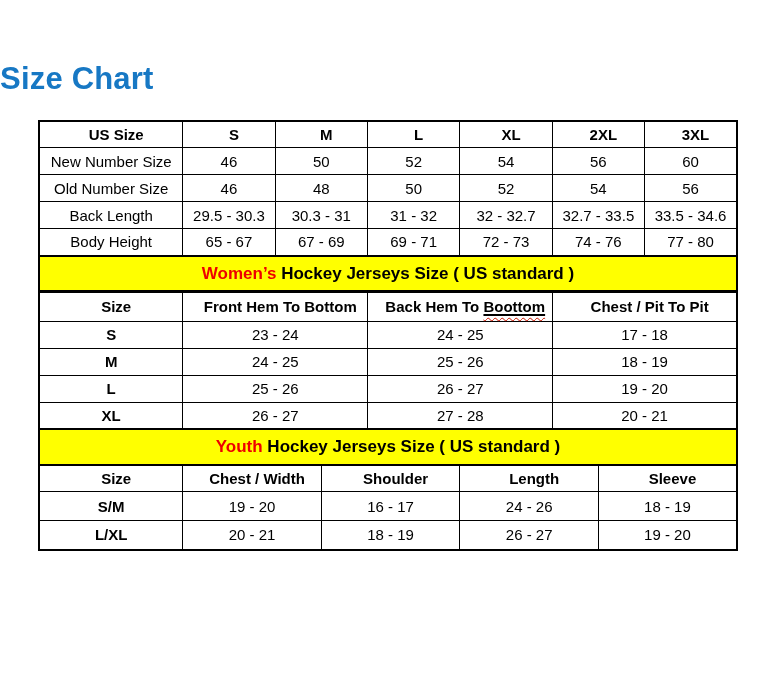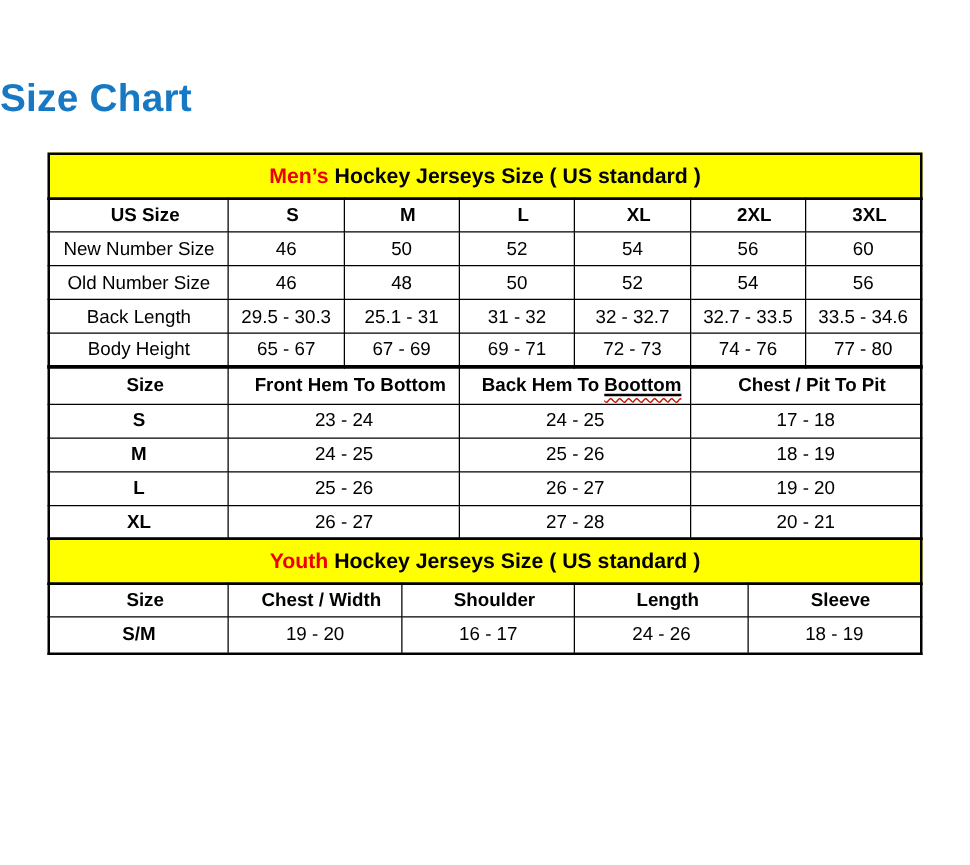--- a/index.html
+++ b/index.html
@@ -67,23 +67,20 @@
   }
 </style>
 </head>
 <body>
 
 <h1 class="page-title">Size Chart</h1>
 
 <div class="stack">
 
   <div class="section">
-    <div class="banner">
-      <span class="hl">Men’s</span><span> Hockey Jerseys Size ( US standard )</span>
-    </div>
     <table class="t-mens">
       <colgroup>
         <col style="width:20.6%">
           <col style="width:13.23%">
           <col style="width:13.23%">
           <col style="width:13.23%">
           <col style="width:13.23%">
           <col style="width:13.24%">
           <col style="width:13.24%">
       </colgroup>
@@ -111,40 +108,43 @@
         <td>46</td>
         <td>48</td>
         <td>50</td>
         <td>52</td>
         <td>54</td>
         <td>56</td>
       </tr>
       <tr>
         <td>Back Length</td>
         <td>29.5 - 30.3</td>
-        <td>25.1 - 31</td>
+        <td>30.3 - 31</td>
         <td>31 - 32</td>
         <td>32 - 32.7</td>
         <td>32.7 - 33.5</td>
         <td>33.5 - 34.6</td>
       </tr>
       <tr>
         <td>Body Height</td>
         <td>65 - 67</td>
         <td>67 - 69</td>
         <td>69 - 71</td>
         <td>72 - 73</td>
         <td>74 - 76</td>
         <td>77 - 80</td>
       </tr>
     </tbody>
       </table>
   </div>
 
   <div class="section">
+    <div class="banner">
+      <span class="hl">Women’s</span><span> Hockey Jerseys Size ( US standard )</span>
+    </div>
     <table class="t-wom">
       <colgroup>
         <col style="width:20.6%">
           <col style="width:26.5%">
           <col style="width:26.5%">
           <col style="width:26.4%">
       </colgroup>
       <tbody>
           <tr>
         <th>Size</th>
@@ -200,17 +200,24 @@
         <th>Length</th>
         <th>Sleeve</th>
       </tr>
       <tr>
         <td class="lbl-bold">S/M</td>
         <td>19 - 20</td>
         <td>16 - 17</td>
         <td>24 - 26</td>
         <td>18 - 19</td>
       </tr>
+      <tr>
+        <td class="lbl-bold">L/XL</td>
+        <td>20 - 21</td>
+        <td>18 - 19</td>
+        <td>26 - 27</td>
+        <td>19 - 20</td>
+      </tr>
     </tbody>
       </table>
   </div>
 
 </div>
 
 </body></html>

